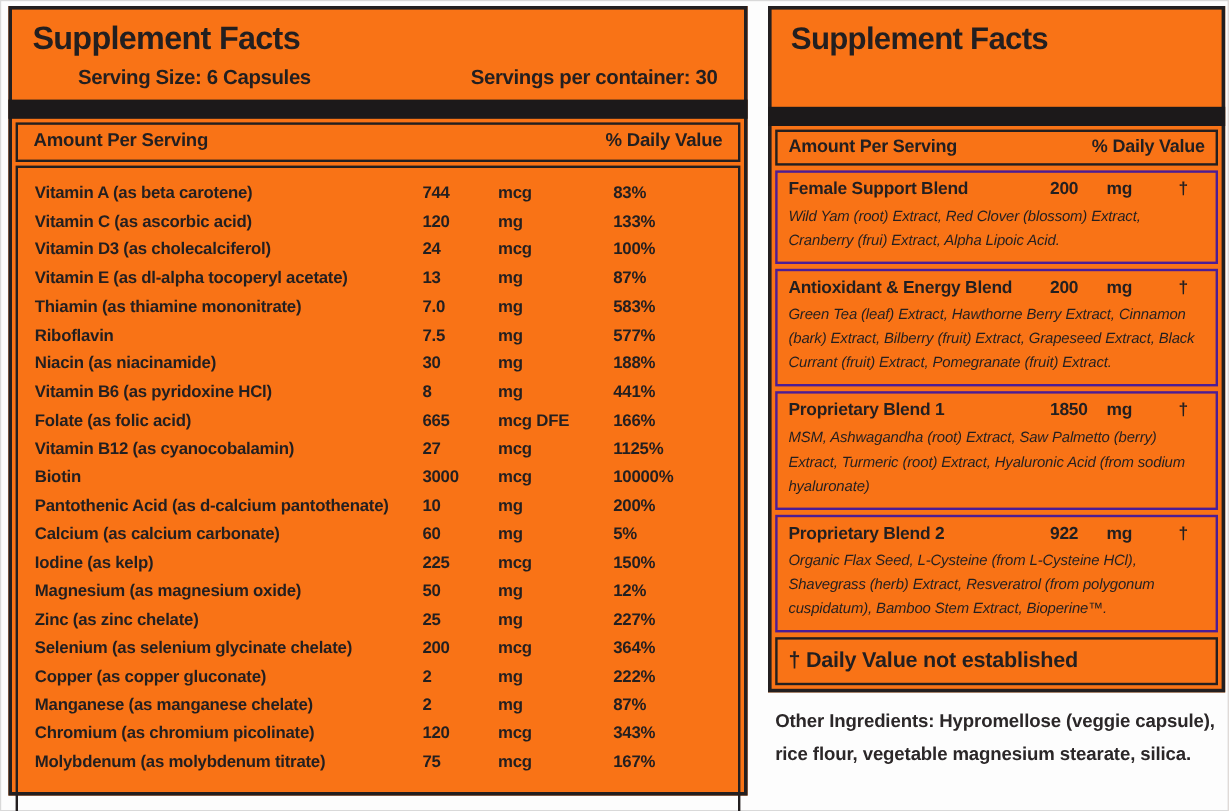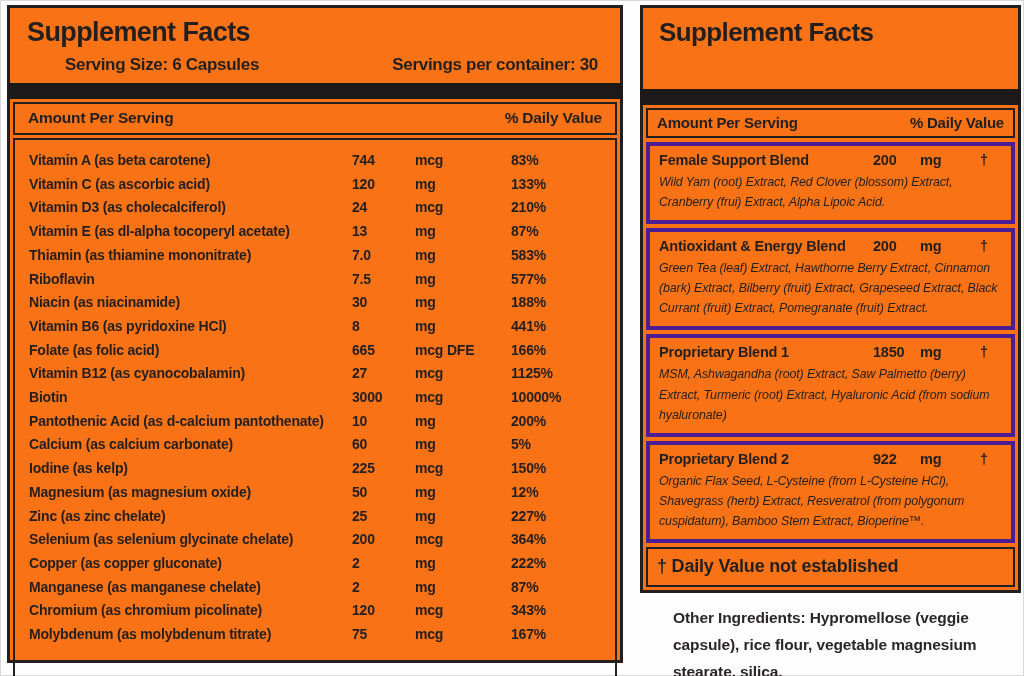--- a/index.html
+++ b/index.html
@@ -70,21 +70,21 @@
   }
   .col-right .panel { padding:0 3px 3px 3px; }
   .rp-amount-header {
     display:flex; justify-content:space-between; align-items:center;
     border:2px solid #231f20;
     margin-top:3px;
     padding:4px 9px 5px 9px;
     font-size:15px; font-weight:700; letter-spacing:-0.2px;
   }
   .blend {
-    border:4px solid #4c1d95;
+    border:2px solid #4c1d95;
     margin-top:4px;
   }
   .blend-head {
     display:grid;
     grid-template-columns:1fr 47px 60px 22px;
     padding:6px 9px 1px 9px;
     font-size:14.5px; font-weight:700; letter-spacing:-0.2px;
   }
   .blend-ing {
     padding:3px 9px 8px 9px;
@@ -96,21 +96,20 @@
     margin-top:4px;
     padding:7px 9px 8px 9px;
     font-size:18px; font-weight:700; letter-spacing:-0.2px;
   }
   .other-ing {
     margin-top:11px;
     padding:0 6px;
     font-size:15.5px; font-weight:700; letter-spacing:-0.1px;
     line-height:1.75;
     color:#2b2728;
-    margin-left:27px;
   }
 </style>
 </head>
 <body>
 
 <div class="col-left panel">
   <div class="sf-title">Supplement Facts</div>
   <div class="serving-row">
     <span>Serving Size: 6 Capsules</span>
     <span class="spc">Servings per container: 30</span>
@@ -133,21 +132,21 @@
         <span class="c-name">Vitamin C (as ascorbic acid)</span>
         <span class="c-amt">120</span>
         <span class="c-unit">mg</span>
         <span class="c-dv">133%</span>
       </div>
 
       <div class="nrow">
         <span class="c-name">Vitamin D3 (as cholecalciferol)</span>
         <span class="c-amt">24</span>
         <span class="c-unit">mcg</span>
-        <span class="c-dv">210%</span>
+        <span class="c-dv">100%</span>
       </div>
 
       <div class="nrow">
         <span class="c-name">Vitamin E (as dl-alpha tocoperyl acetate)</span>
         <span class="c-amt">13</span>
         <span class="c-unit">mg</span>
         <span class="c-dv">87%</span>
       </div>
 
       <div class="nrow">

